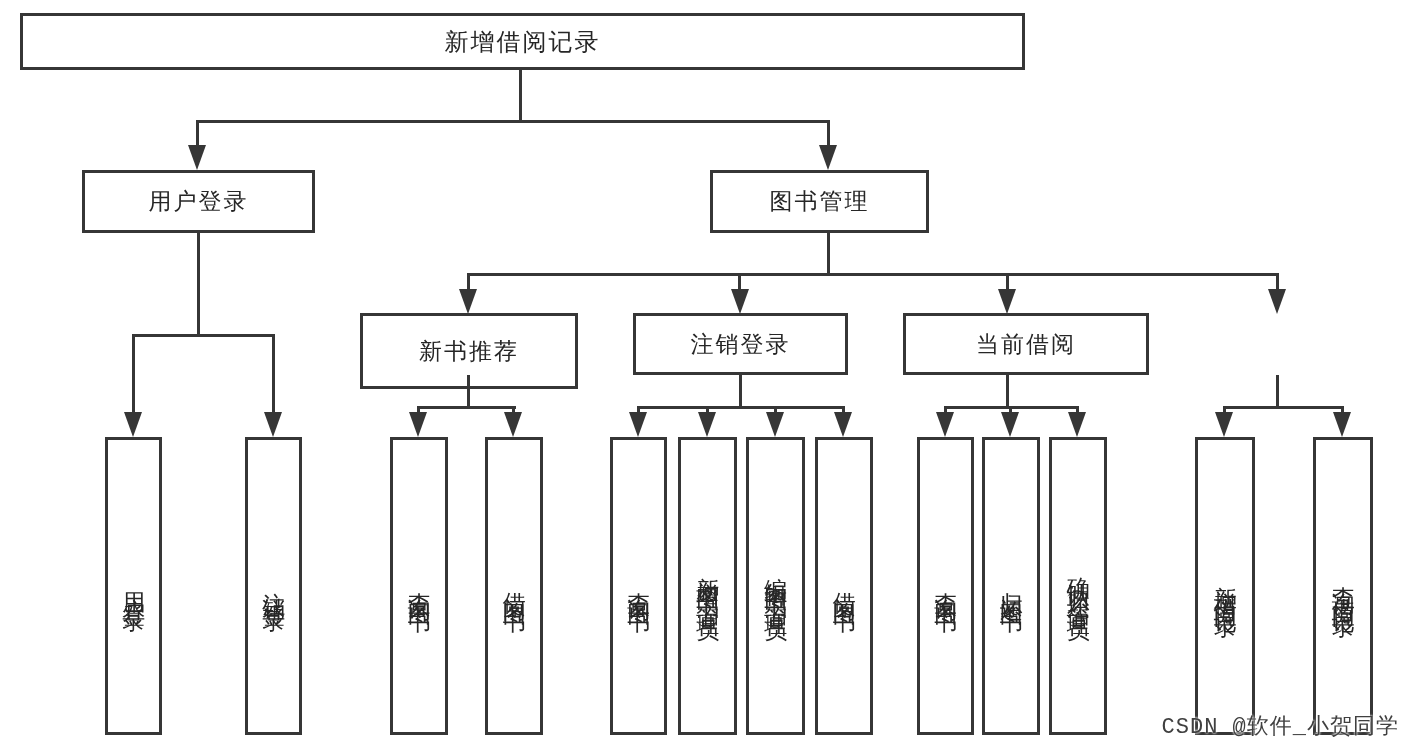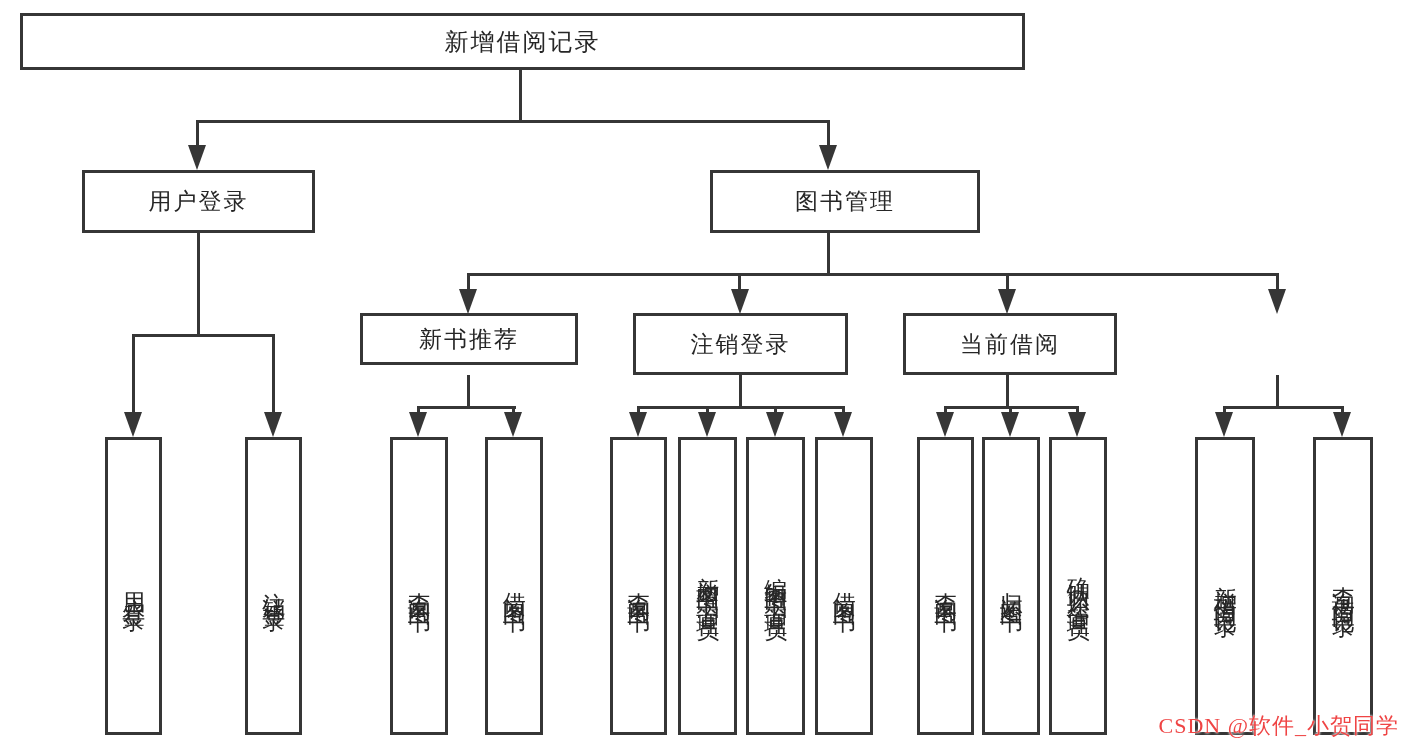--- a/index.html
+++ b/index.html
@@ -20,63 +20,63 @@
     font-size:23px; letter-spacing:6px; line-height:1.1; color:#262626;
   }
   .vl { position:absolute; width:3px;  background:#363636; }
   .hl { position:absolute; height:3px; background:#363636; }
   .arrow {
     position:absolute; width:0; height:0;
     border-left:9px solid transparent; border-right:9px solid transparent;
     border-top:25px solid #363636;
   }
   .watermark {
-    position:absolute; right:6px; top:711px; font-size:22px; color:#ef4444;
+    position:absolute; right:6px; top:711px; font-size:22px; color:#404040;
     letter-spacing:1px; text-shadow:0 0 2px #ffffff, 0 0 3px #ffffff; z-index:5;
-    font-family:Liberation Serif, serif;
+    font-family:Liberation Mono, monospace;
   }
 </style>
 </head>
 <body>
 
 <div class="canvas">
 
   <div class="box box-root" style="left:20px; top:13px; width:1005px; height:57px;">新增借阅记录</div>
 
   <div class="vl" style="left:519px; top:70px;  height:52px;"></div>
   <div class="hl" style="left:196px; top:120px; width:634px;"></div>
   <div class="vl" style="left:196px; top:120px; height:27px;"></div>
   <div class="vl" style="left:827px; top:120px; height:27px;"></div>
   <div class="arrow" style="left:188px; top:145px;"></div>
   <div class="arrow" style="left:819px; top:145px;"></div>
 
   <div class="box box-h" style="left:82px;  top:170px; width:233px; height:63px;">用户登录</div>
-  <div class="box box-h" style="left:710px; top:170px; width:270px; height:63px;">图书管理</div>
+  <div class="box box-h" style="left:710px; top:170px; width:219px; height:63px;">图书管理</div>
 
   <div class="vl" style="left:197px; top:233px; height:104px;"></div>
   <div class="hl" style="left:132px; top:334px; width:143px;"></div>
   <div class="vl" style="left:132px; top:334px; height:80px;"></div>
   <div class="vl" style="left:272px; top:334px; height:80px;"></div>
   <div class="arrow" style="left:124px; top:412px;"></div>
   <div class="arrow" style="left:264px; top:412px;"></div>
 
   <div class="vl" style="left:827px;  top:233px; height:43px;"></div>
   <div class="hl" style="left:467px;  top:273px; width:812px;"></div>
   <div class="vl" style="left:467px;  top:273px; height:18px;"></div>
   <div class="vl" style="left:738px;  top:273px; height:18px;"></div>
   <div class="vl" style="left:1006px; top:273px; height:18px;"></div>
   <div class="vl" style="left:1276px; top:273px; height:18px;"></div>
   <div class="arrow" style="left:459px;  top:289px;"></div>
   <div class="arrow" style="left:731px;  top:289px;"></div>
   <div class="arrow" style="left:998px;  top:289px;"></div>
   <div class="arrow" style="left:1268px; top:289px;"></div>
 
-  <div class="box box-h" style="left:360px;  top:313px; width:218px; height:52px;">新书推荐</div>
+  <div class="box box-h" style="left:360px;  top:313px; width:218px; height:76px;">新书推荐</div>
   <div class="box box-h" style="left:633px;  top:313px; width:215px; height:62px;">注销登录</div>
-  <div class="box box-h" style="left:903px;  top:313px; width:214px; height:62px;">当前借阅</div>
+  <div class="box box-h" style="left:903px;  top:313px; width:246px; height:62px;">当前借阅</div>
 
   <div class="vl" style="left:467px; top:375px; height:34px;"></div>
   <div class="hl" style="left:417px; top:406px; width:99px;"></div>
   <div class="vl" style="left:417px; top:406px; height:9px;"></div>
   <div class="vl" style="left:512px; top:406px; height:9px;"></div>
   <div class="arrow" style="left:409px; top:412px;"></div>
   <div class="arrow" style="left:504px; top:412px;"></div>
 
   <div class="vl" style="left:739px; top:375px; height:34px;"></div>
   <div class="hl" style="left:637px; top:406px; width:208px;"></div>

